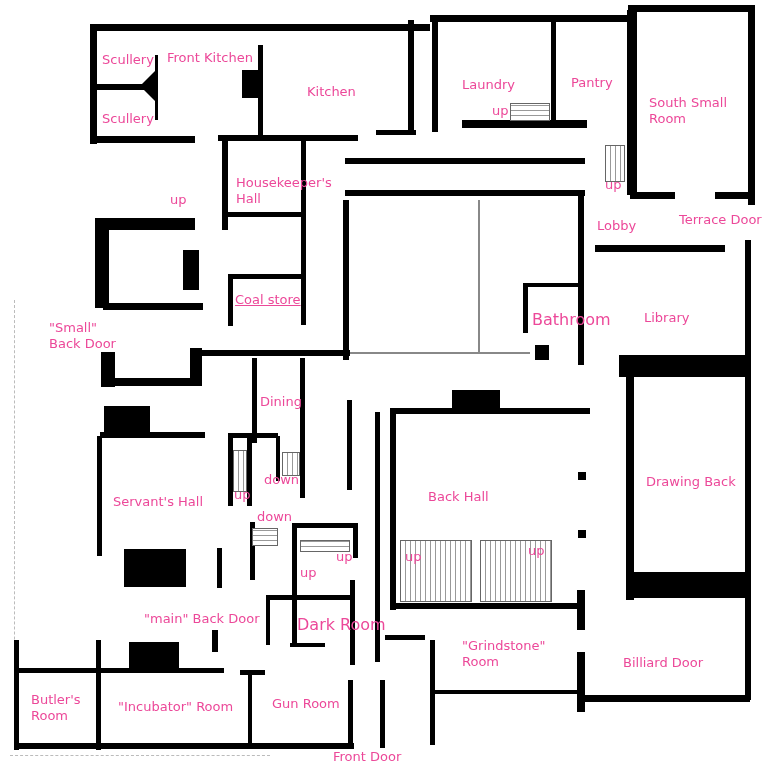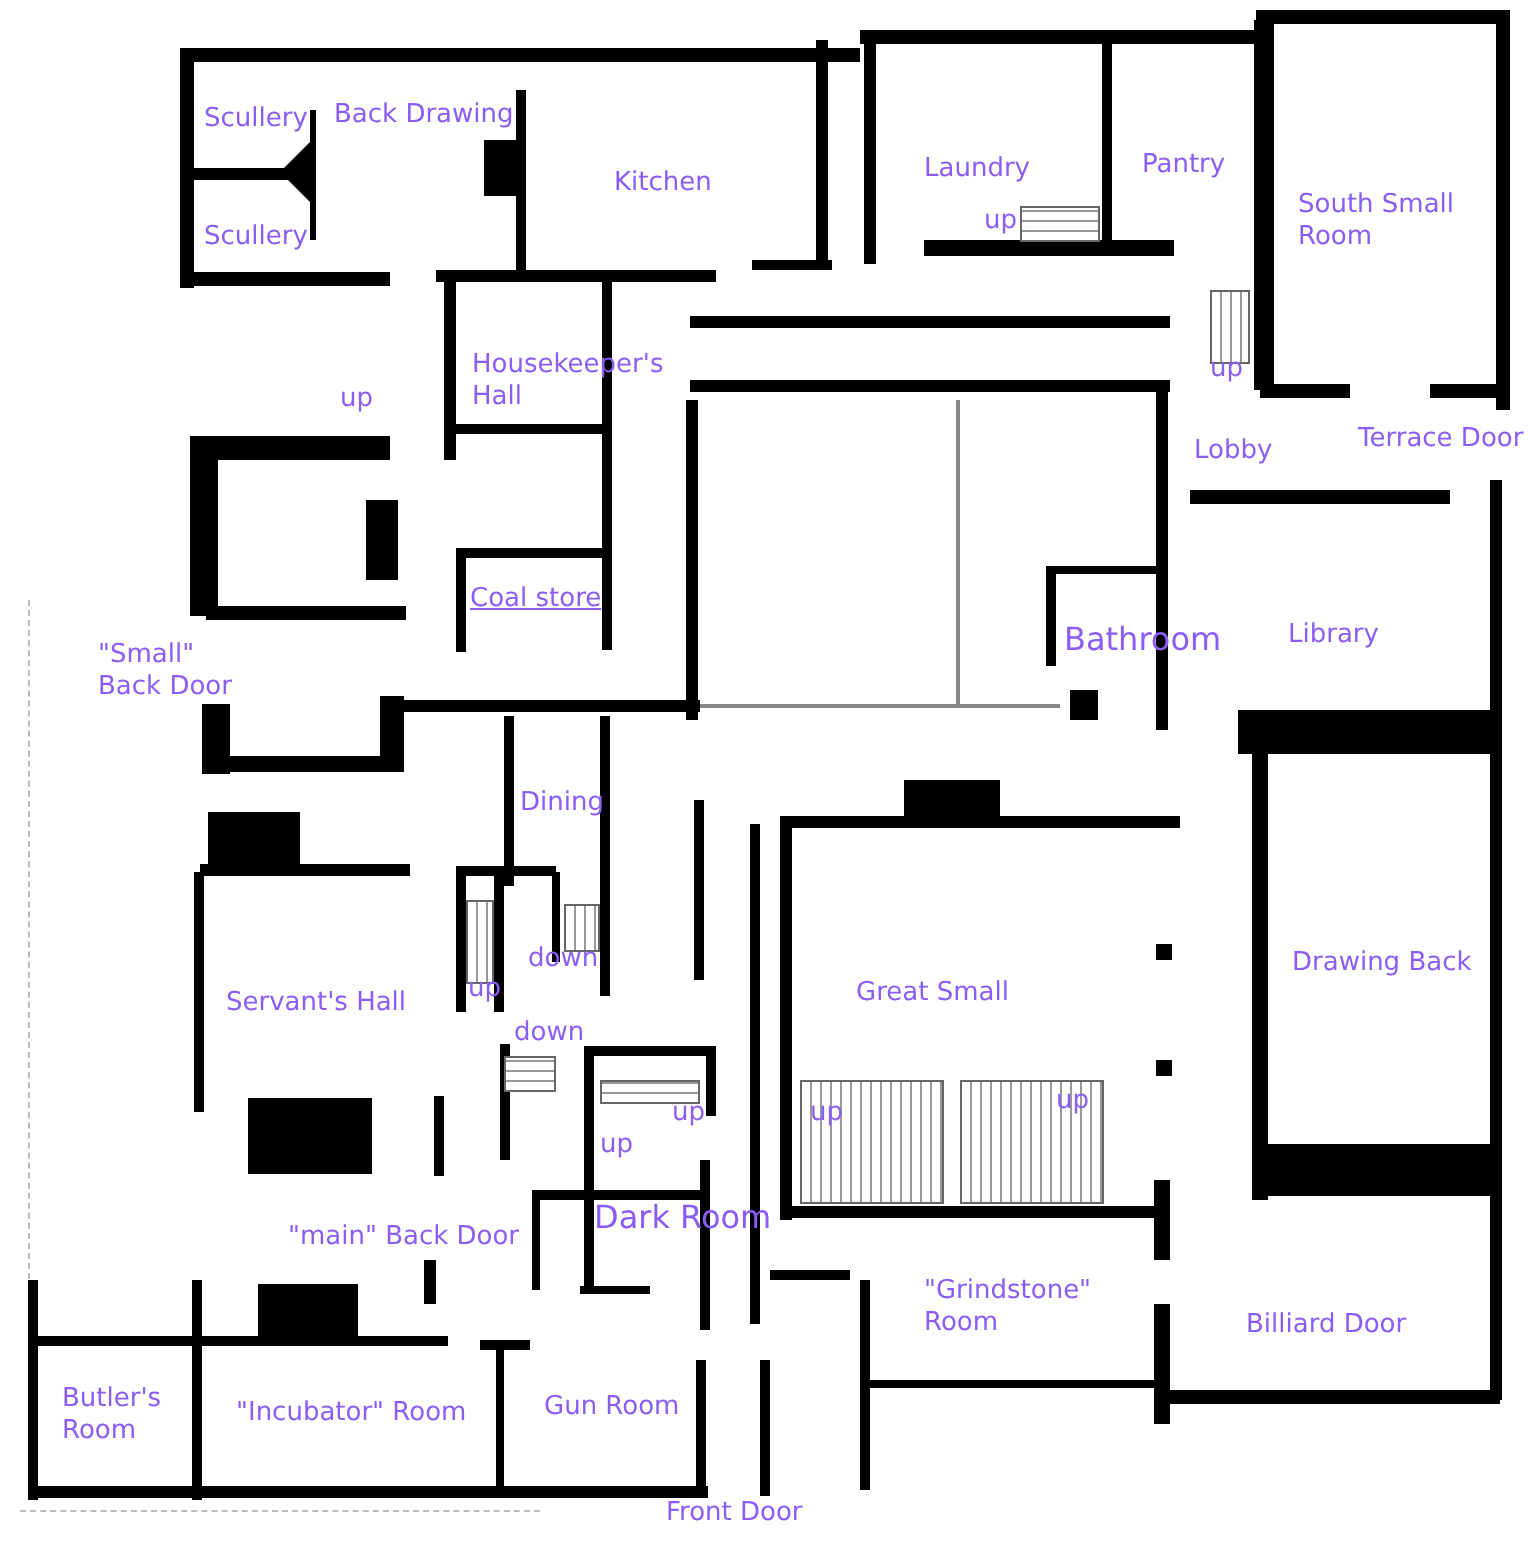--- a/index.html
+++ b/index.html
@@ -1,19 +1,19 @@
 <!DOCTYPE html>
 <html><head>
 <meta charset="utf-8">
 <style>
   html,body{margin:0;padding:0;background:#fff;}
   #plan{position:relative;width:764px;height:771px;background:#fff;overflow:hidden;font-family:"DejaVu Sans","Liberation Sans",sans-serif;}
   .w{position:absolute;background:#000;}
   .g{position:absolute;background:#888;}
-  .lbl{position:absolute;font-size:13px;color:#8b5cf6;line-height:16px;white-space:pre;}
+  .lbl{position:absolute;font-size:13px;color:#ec4899;line-height:16px;white-space:pre;}
   .sm{font-size:16px;}
   .stair{position:absolute;border:1px solid #666;background:repeating-linear-gradient(90deg,#fff 0 4px,#999 4px 5px);}
   .stairh{position:absolute;border:1px solid #666;background:repeating-linear-gradient(0deg,#fff 0 4px,#999 4px 5px);}
   .edge{position:absolute;border-left:1px dashed #bbb;}
 </style>
 </head>
 <body>
 
 <div id="plan">
 
@@ -127,41 +127,41 @@
   <div class="w" style="left:619px;top:355px;width:130px;height:22px;"></div>
   <div class="w" style="left:626px;top:370px;width:8px;height:230px;"></div>
   <div class="w" style="left:626px;top:572px;width:120px;height:26px;"></div>
 
   <div class="w" style="left:385px;top:635px;width:40px;height:5px;"></div>
   <div class="w" style="left:430px;top:640px;width:5px;height:105px;"></div>
   <div class="w" style="left:435px;top:690px;width:145px;height:4px;"></div>
 
   <div class="lbl" style="left:102px;top:52px;">Scullery</div>
   <div class="lbl" style="left:102px;top:111px;">Scullery</div>
-  <div class="lbl" style="left:167px;top:50px;">Back Drawing</div>
+  <div class="lbl" style="left:167px;top:50px;">Front Kitchen</div>
   <div class="lbl" style="left:307px;top:84px;">Kitchen</div>
   <div class="lbl" style="left:462px;top:77px;">Laundry</div>
   <div class="lbl" style="left:571px;top:75px;">Pantry</div>
   <div class="lbl" style="left:649px;top:95px;">South Small
 Room</div>
   <div class="lbl" style="left:236px;top:175px;">Housekeeper's
 Hall</div>
   <div class="lbl" style="left:597px;top:218px;">Lobby</div>
   <div class="lbl" style="left:679px;top:212px;">Terrace Door</div>
   <div class="lbl" style="left:235px;top:292px;text-decoration:underline;">Coal store</div>
   <div class="lbl sm" style="left:532px;top:312px;">Bathroom</div>
   <div class="lbl" style="left:644px;top:310px;">Library</div>
   <div class="lbl" style="left:49px;top:320px;">"Small"
 Back Door</div>
   <div class="lbl" style="left:260px;top:394px;">Dining</div>
-  <div class="lbl" style="left:428px;top:489px;">Great Small</div>
+  <div class="lbl" style="left:428px;top:489px;">Back Hall</div>
   <div class="lbl" style="left:646px;top:474px;">Drawing Back</div>
   <div class="lbl" style="left:113px;top:494px;">Servant's Hall</div>
   <div class="lbl" style="left:144px;top:611px;">"main" Back Door</div>
-  <div class="lbl sm" style="left:297px;top:601px;">Dark Room</div>
+  <div class="lbl sm" style="left:297px;top:617px;">Dark Room</div>
   <div class="lbl" style="left:462px;top:638px;">"Grindstone"
 Room</div>
   <div class="lbl" style="left:623px;top:655px;">Billiard Door</div>
   <div class="lbl" style="left:31px;top:692px;">Butler's
 Room</div>
   <div class="lbl" style="left:118px;top:699px;">"Incubator" Room</div>
   <div class="lbl" style="left:272px;top:696px;">Gun Room</div>
   <div class="lbl" style="left:333px;top:749px;">Front Door</div>
 
   <div class="lbl" style="left:170px;top:192px;">up</div>

